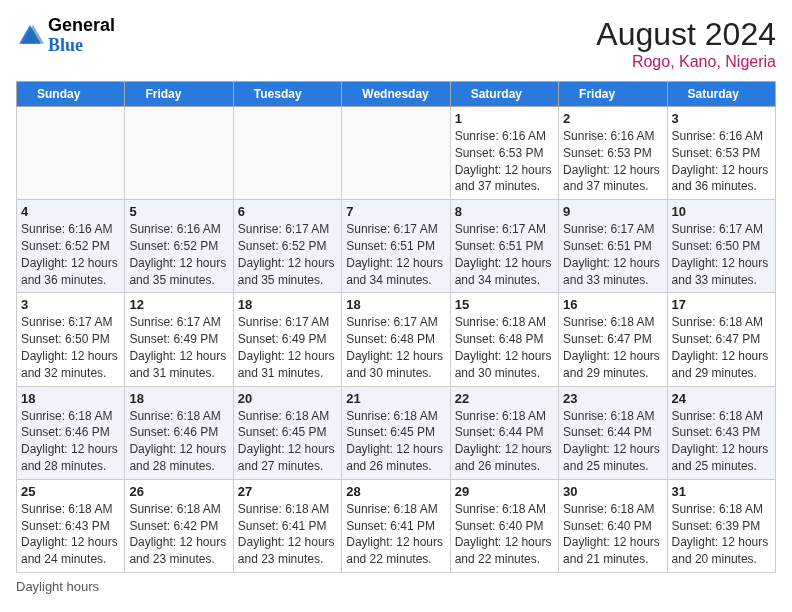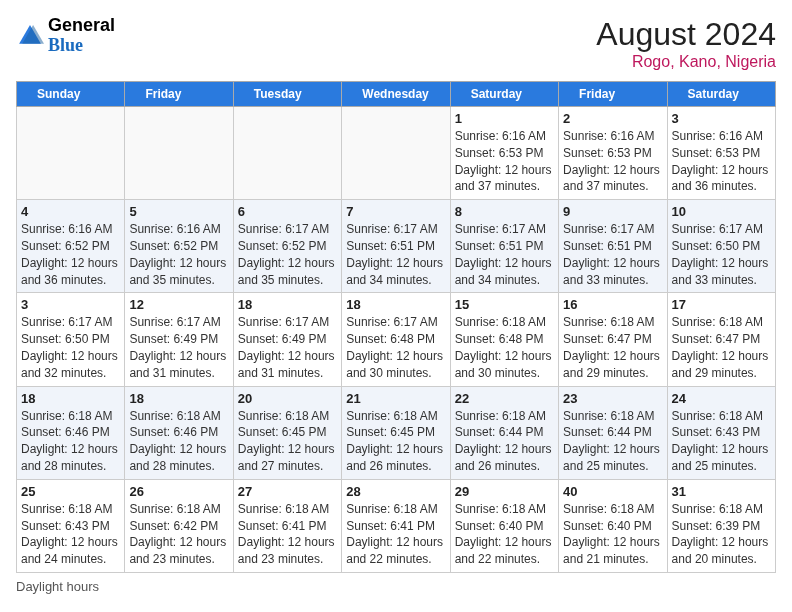--- a/index.html
+++ b/index.html
@@ -246,21 +246,21 @@
         </td>
         <td class="odd-week">
           <div class="day-number">28</div>
           <div class="day-info">Sunrise: 6:18 AM<br>Sunset: 6:41 PM<br>Daylight: 12 hours and 22 minutes.</div>
         </td>
         <td class="odd-week">
           <div class="day-number">29</div>
           <div class="day-info">Sunrise: 6:18 AM<br>Sunset: 6:40 PM<br>Daylight: 12 hours and 22 minutes.</div>
         </td>
         <td class="odd-week">
-          <div class="day-number">40</div>
+          <div class="day-number">30</div>
           <div class="day-info">Sunrise: 6:18 AM<br>Sunset: 6:40 PM<br>Daylight: 12 hours and 21 minutes.</div>
         </td>
         <td class="odd-week">
           <div class="day-number">31</div>
           <div class="day-info">Sunrise: 6:18 AM<br>Sunset: 6:39 PM<br>Daylight: 12 hours and 20 minutes.</div>
         </td>
       </tr>
     </tbody>
 </table>
 

